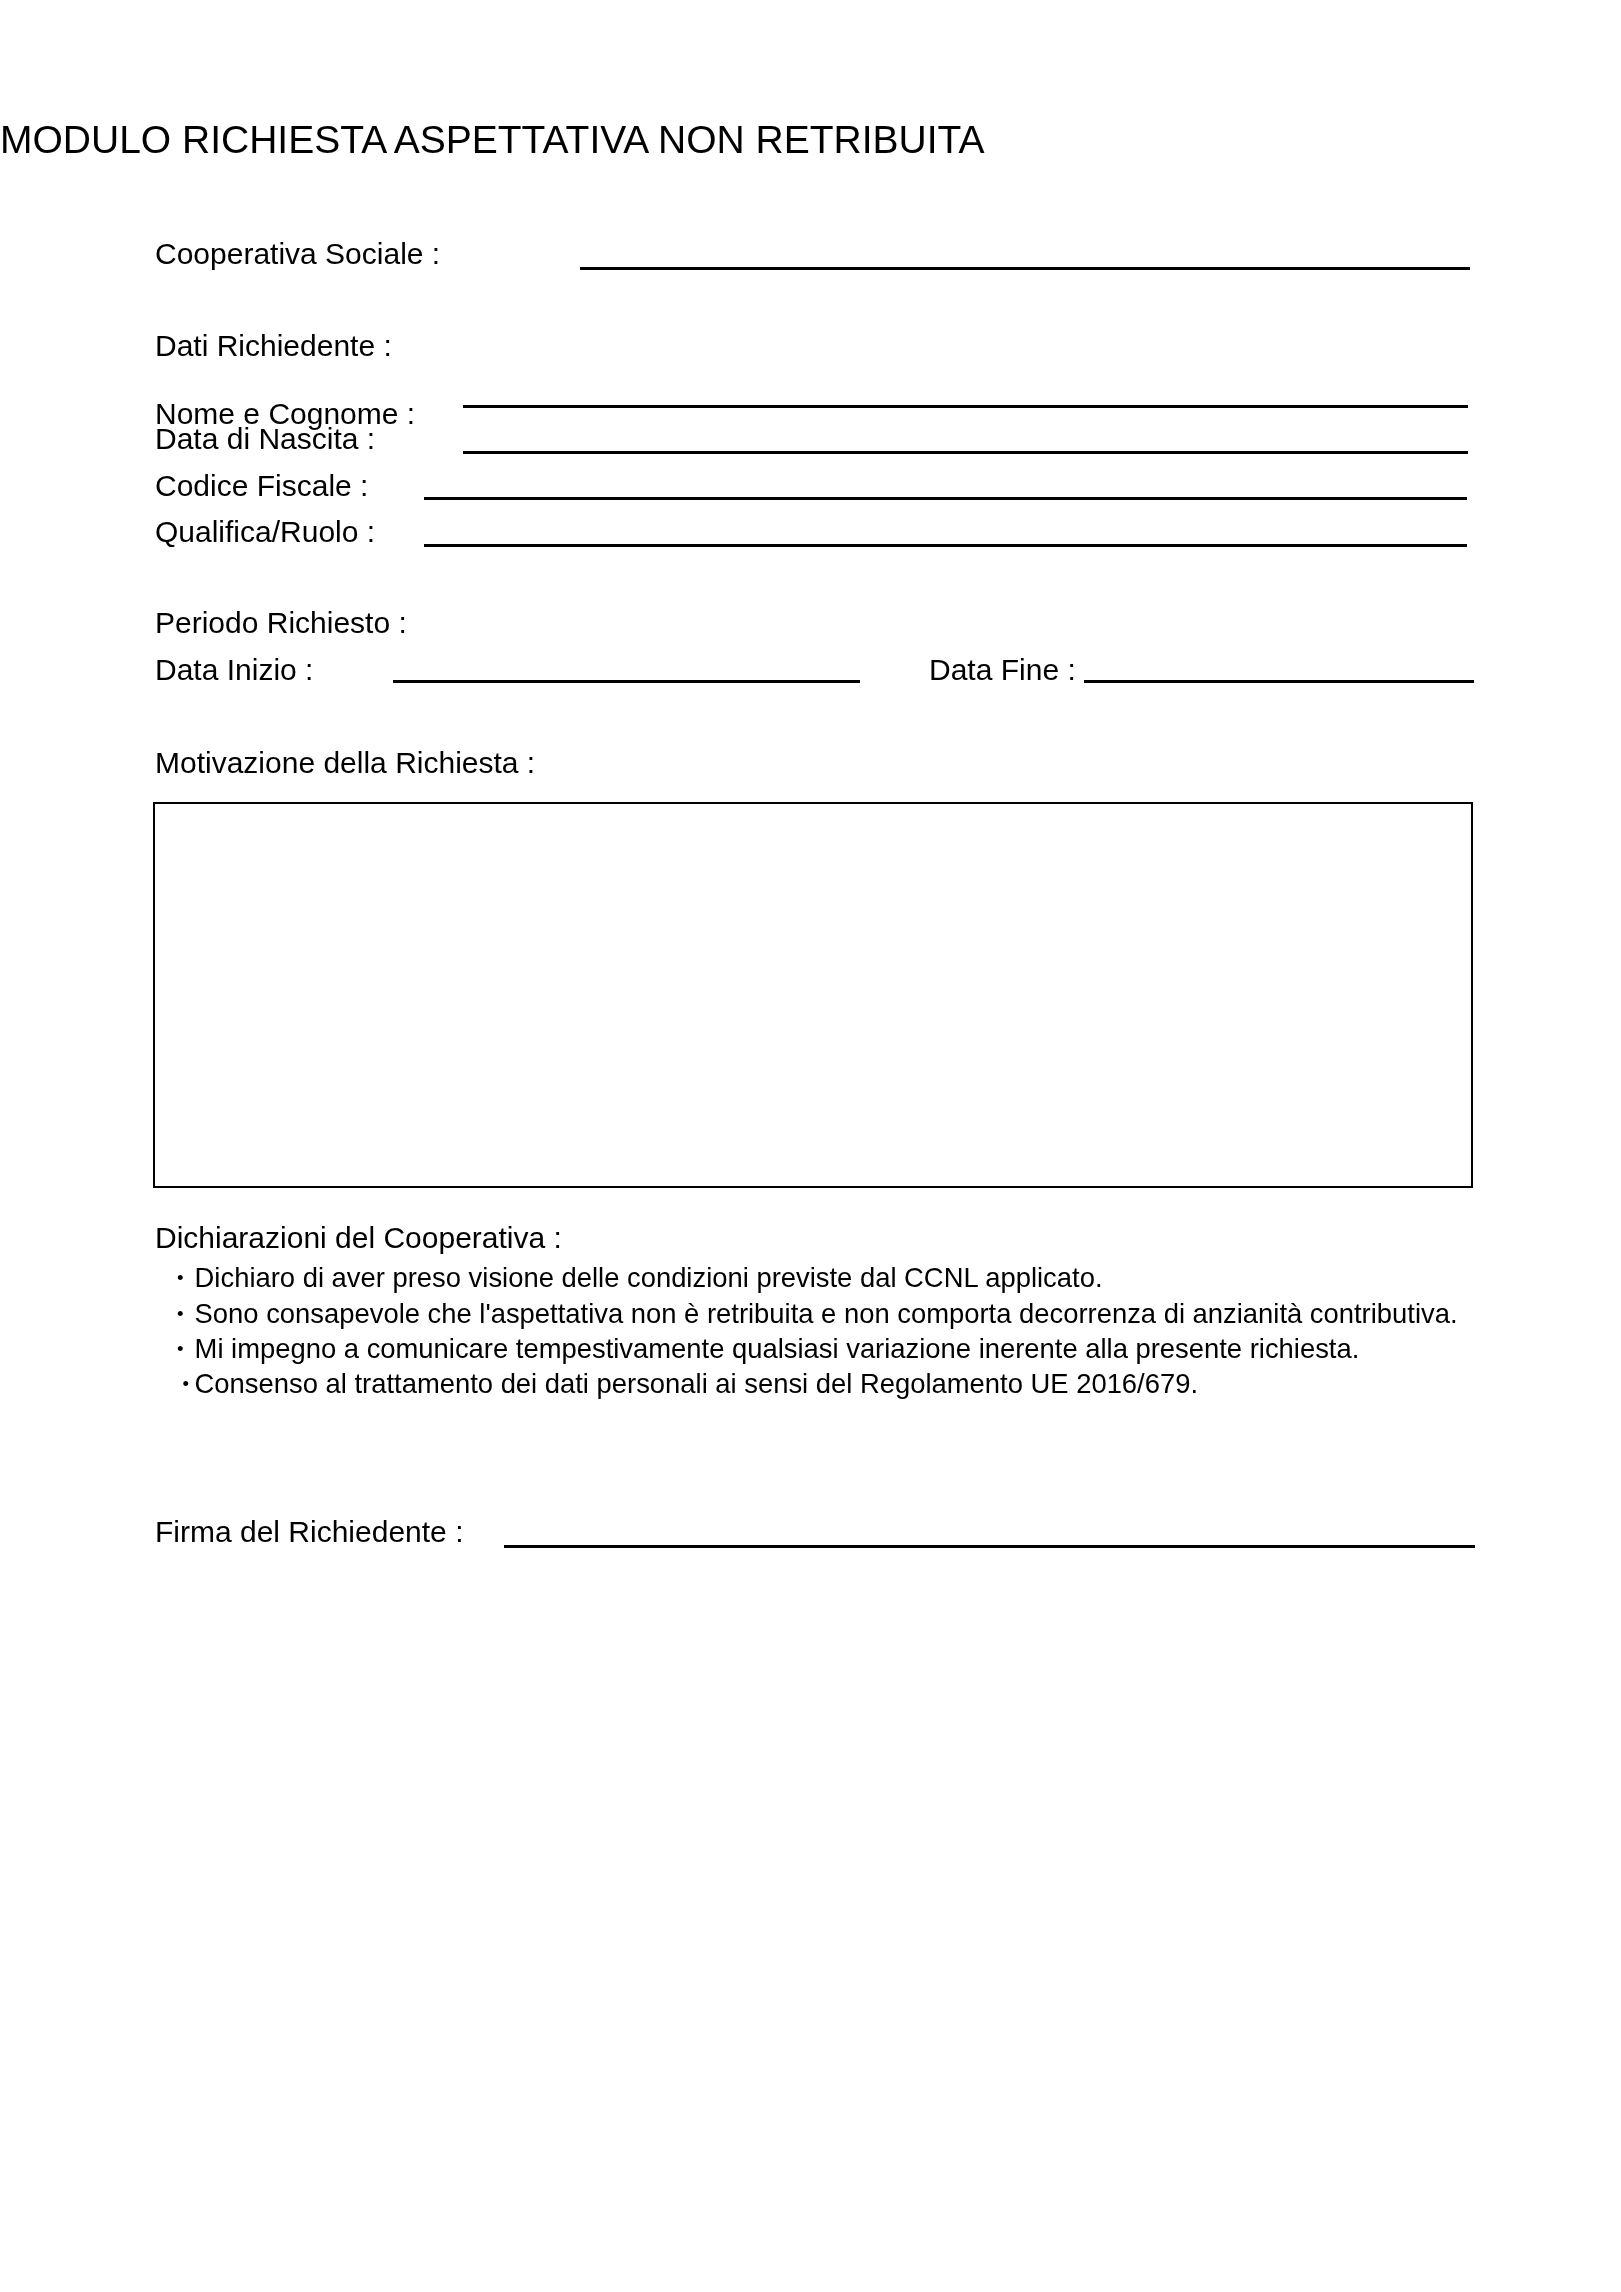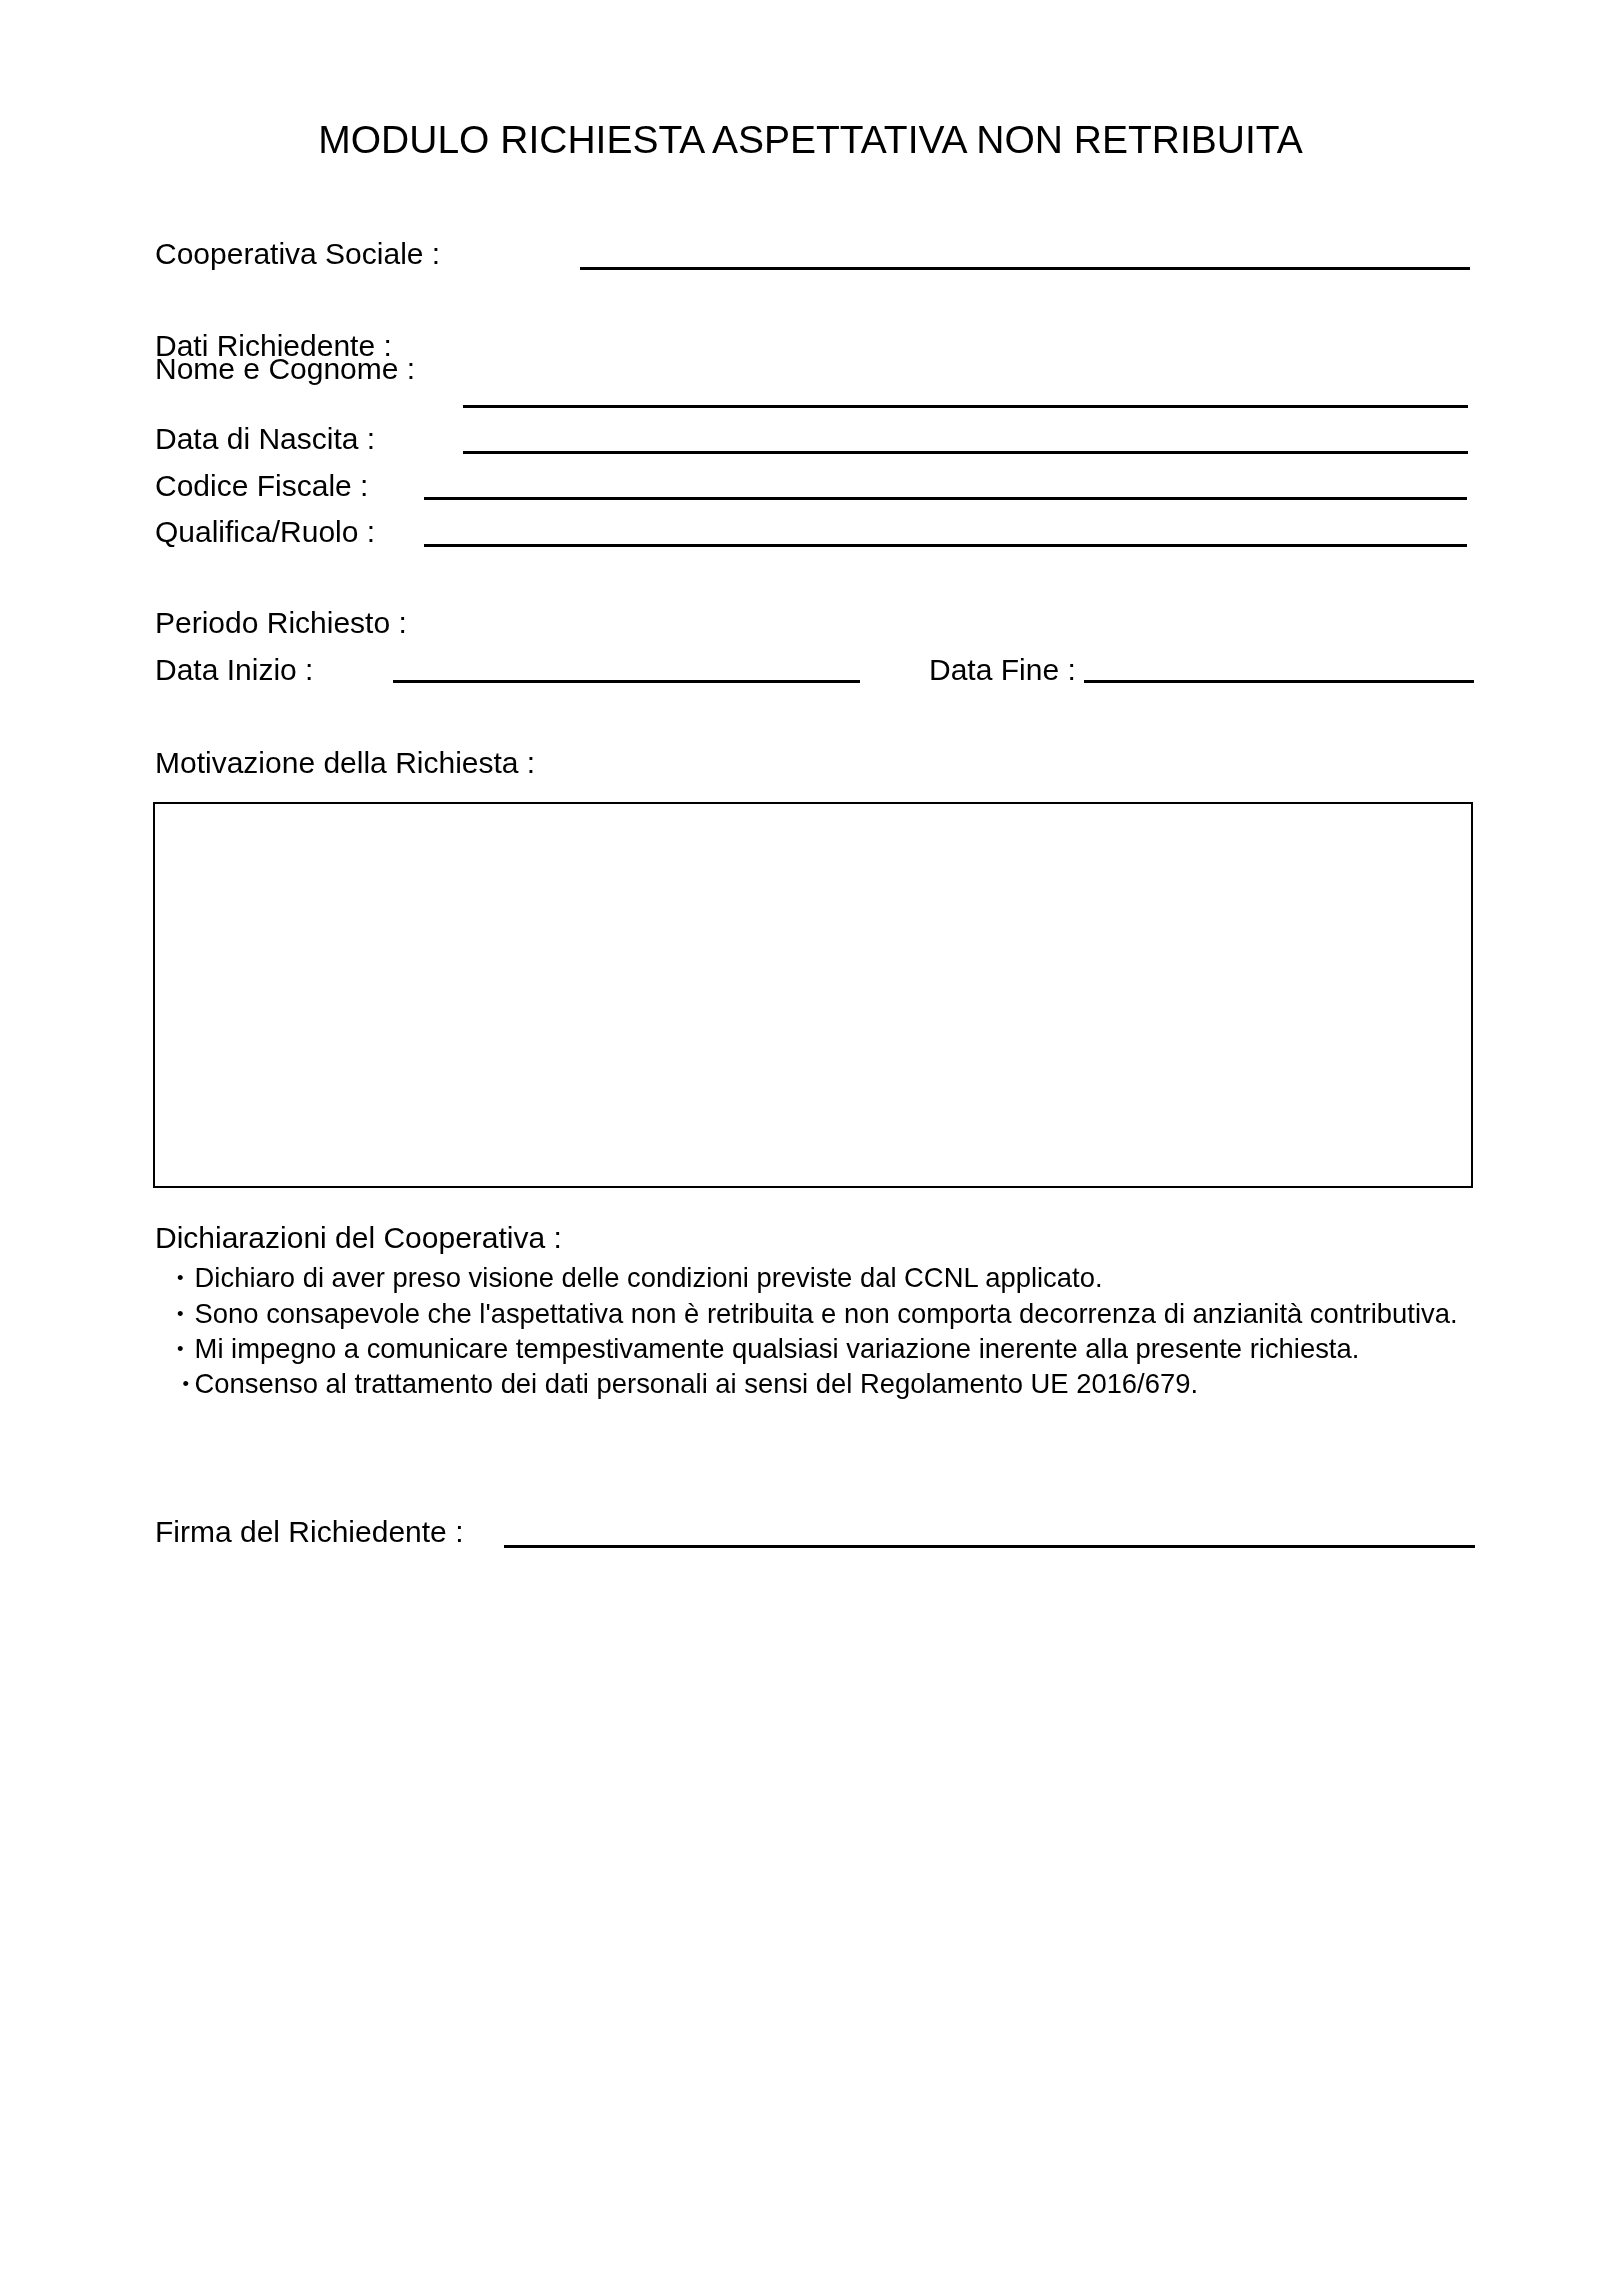--- a/index.html
+++ b/index.html
@@ -11,21 +11,21 @@
     font-family: "Liberation Sans", sans-serif;
     color: #000000;
     overflow: hidden;
   }
   .doc-title {
     position: absolute;
     left: 0;
     right: 0;
     top: 118px;
     margin: 0;
-    text-align: center;
+    text-align: left;
     font-size: 39px;
     font-weight: 400;
     letter-spacing: 0px;
     white-space: nowrap;
   }
   .lbl {
     position: absolute;
     font-size: 30px;
     line-height: 33px;
     white-space: nowrap;
@@ -65,21 +65,21 @@
 
 <div class="page">
 
   <h1 class="doc-title">MODULO RICHIESTA ASPETTATIVA NON RETRIBUITA</h1>
 
   <div class="lbl" style="left:155px; top:237px;">Cooperativa Sociale :</div>
   <div class="fill" style="left:580px; top:267px; width:890px;"></div>
 
   <div class="lbl" style="left:155px; top:329px;">Dati Richiedente :</div>
 
-  <div class="lbl" style="left:155px; top:352px;text-align:center;">Nome e Cognome :</div>
+  <div class="lbl" style="left:155px; top:397px;text-align:center;">Nome e Cognome :</div>
   <div class="fill" style="left:463px; top:405px; width:1005px;"></div>
 
   <div class="lbl" style="left:155px; top:422px;">Data di Nascita :</div>
   <div class="fill" style="left:463px; top:451px; width:1005px;"></div>
 
   <div class="lbl" style="left:155px; top:469px;">Codice Fiscale :</div>
   <div class="fill" style="left:424px; top:497px; width:1043px;"></div>
 
   <div class="lbl" style="left:155px; top:515px;">Qualifica/Ruolo :</div>
   <div class="fill" style="left:424px; top:544px; width:1043px;"></div>

